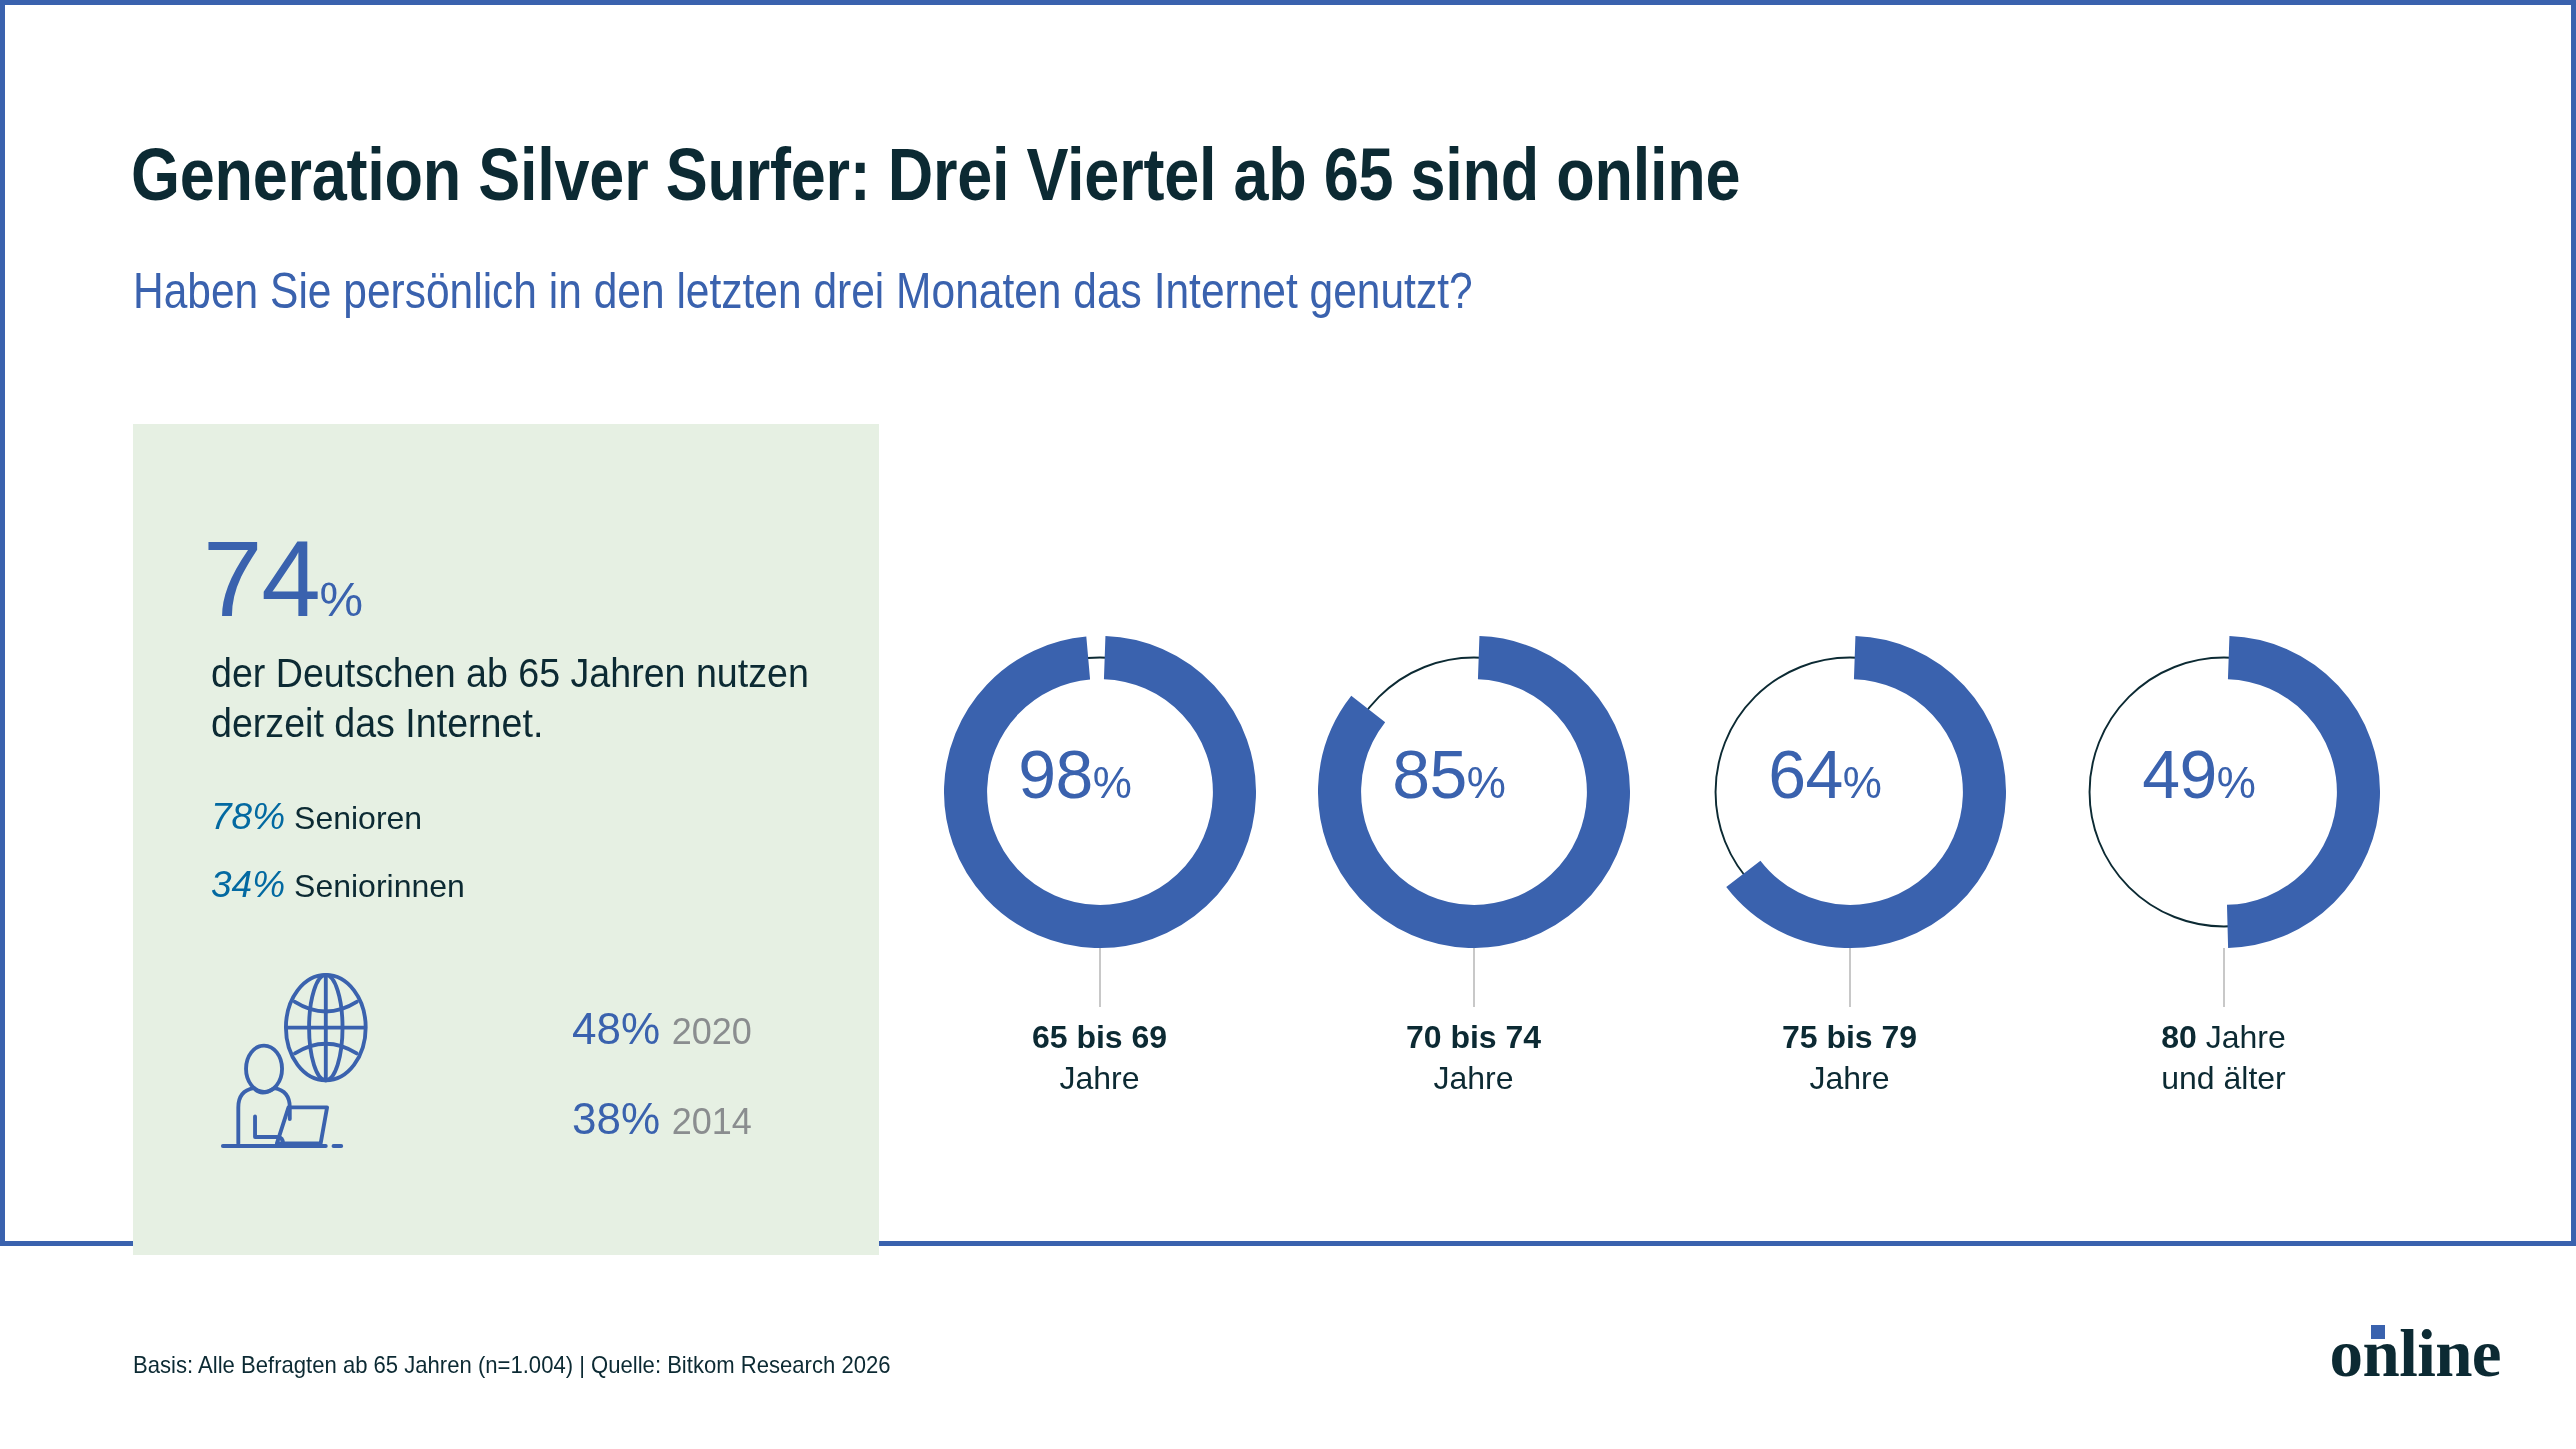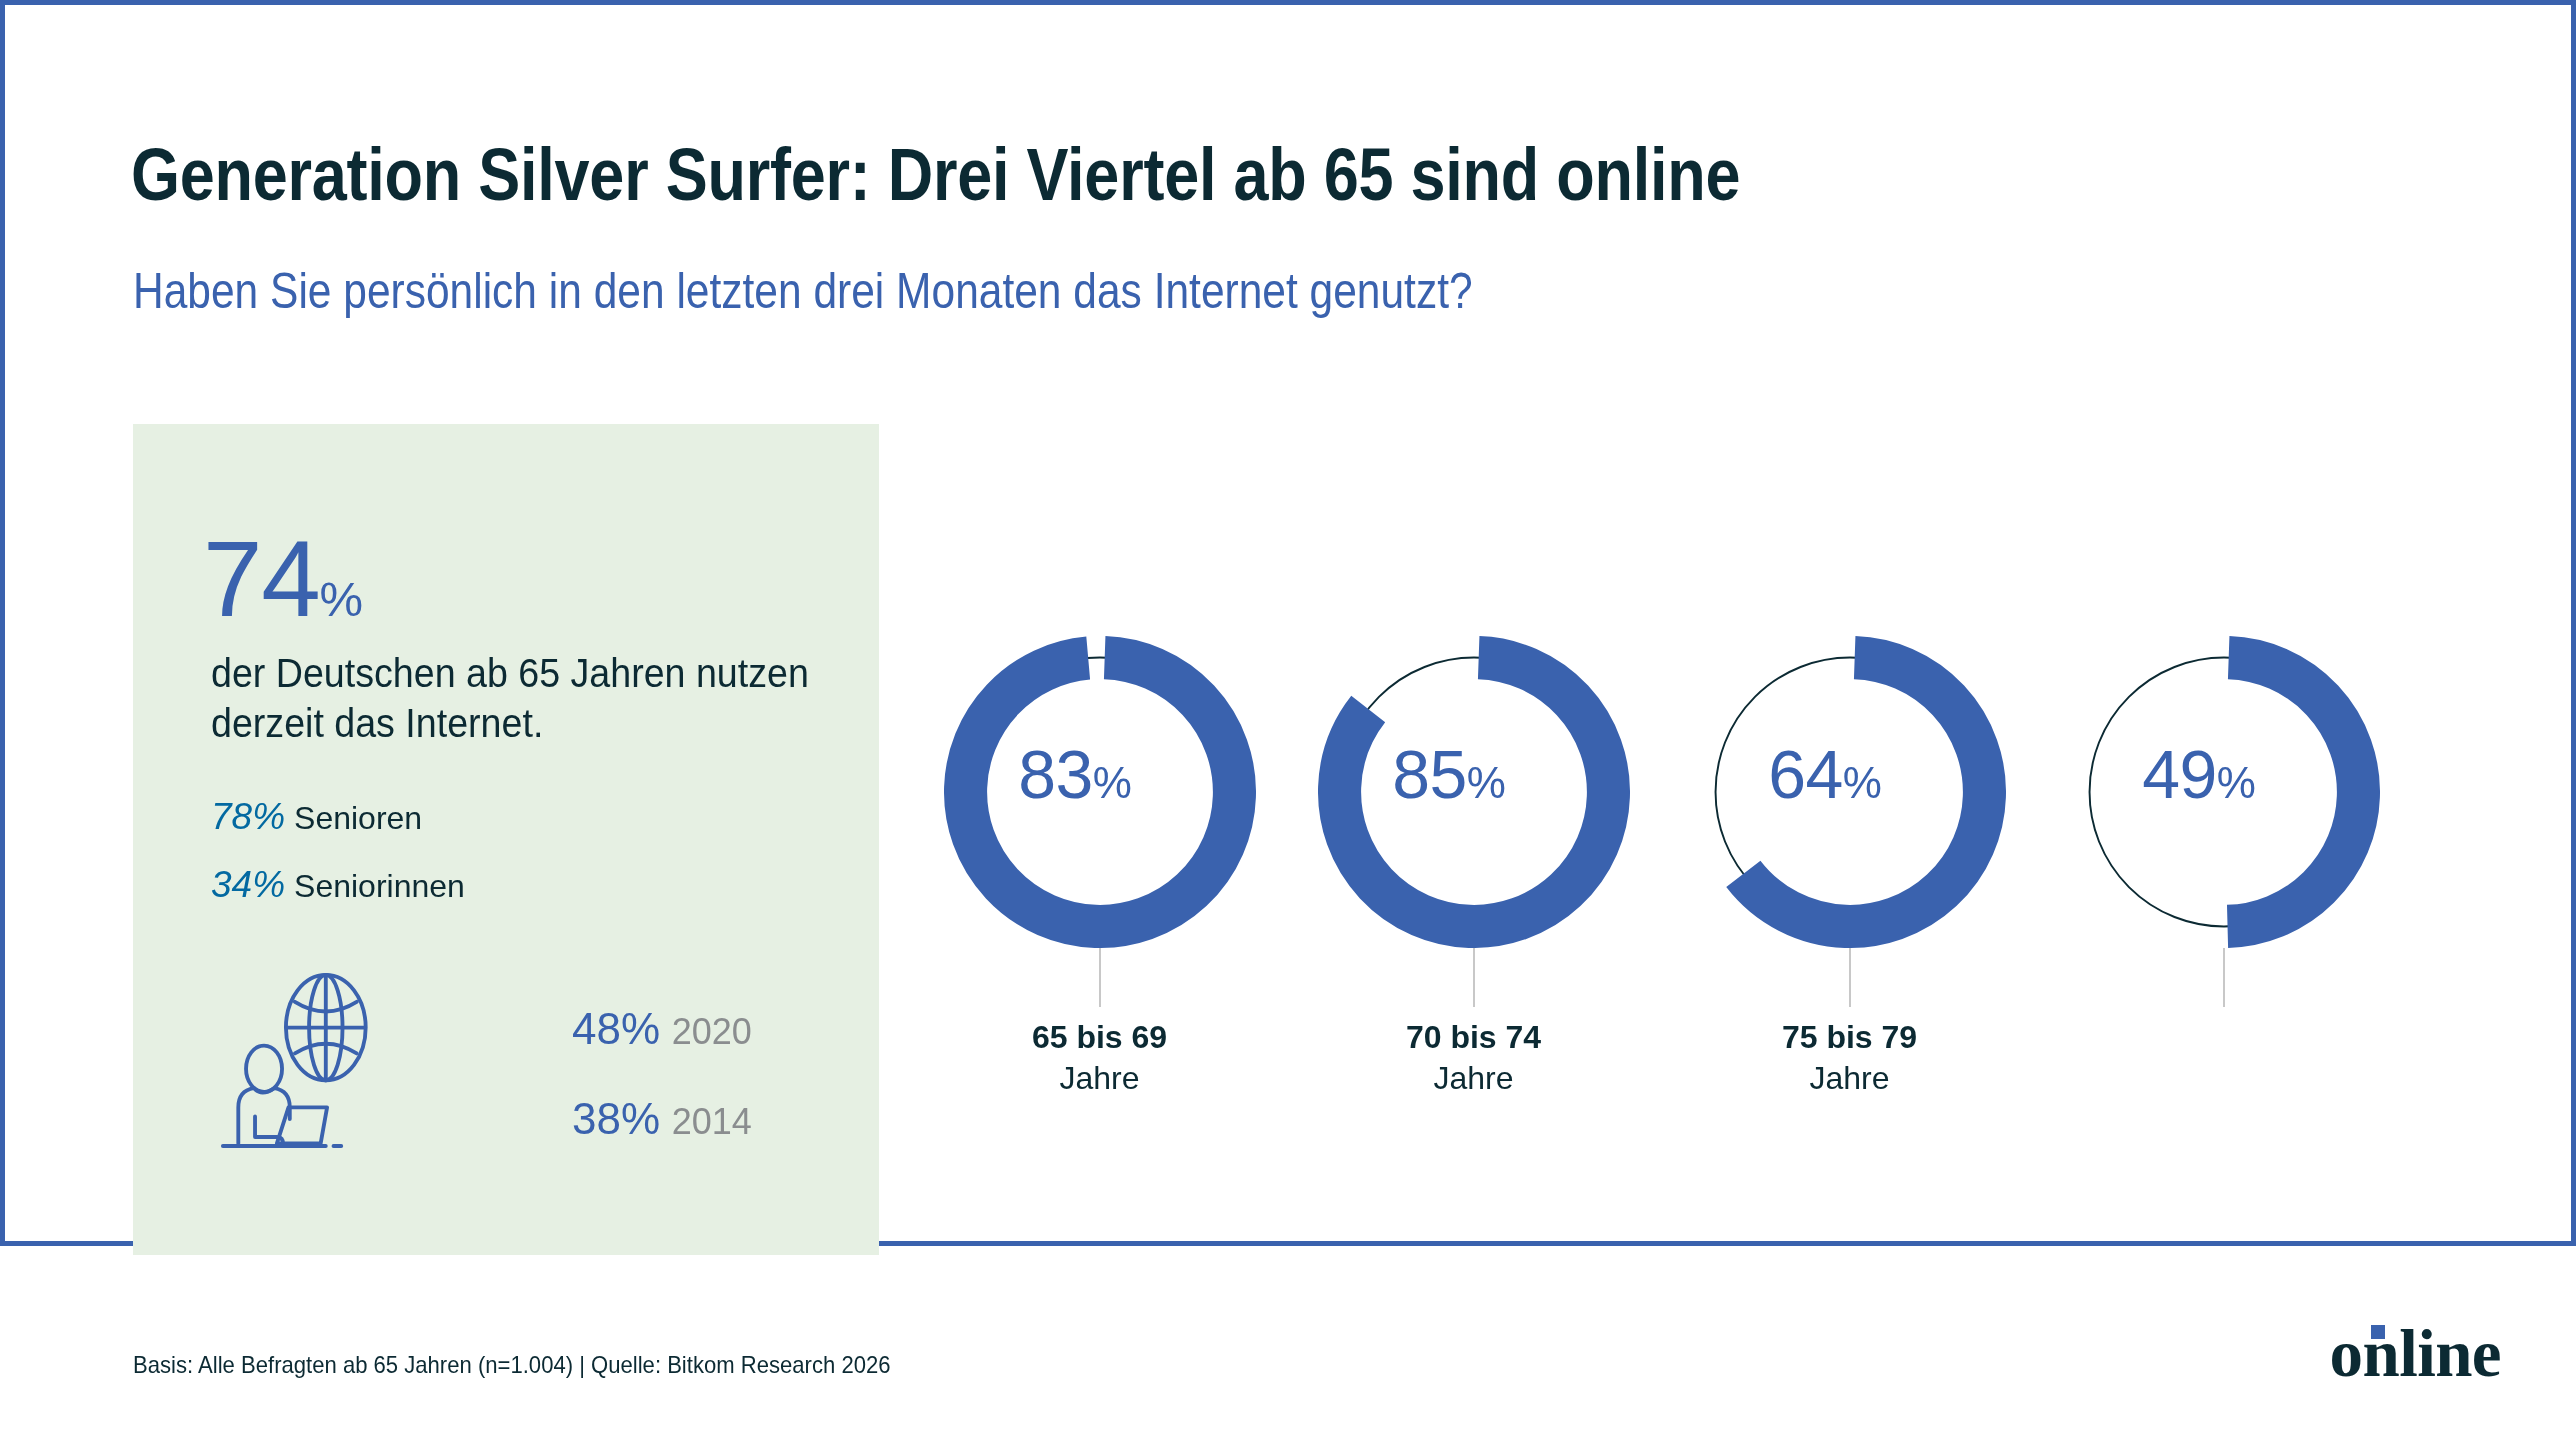--- a/index.html
+++ b/index.html
@@ -291,21 +291,21 @@
   <div id="donuts">
 
     <div class="donut-cell" style="left:0px;">
       <div class="donut-wrap">
         <svg viewBox="0 0 485 485" width="312" height="312">
           <circle cx="242.5" cy="242.5" r="209" fill="none" stroke="#0C2A33" stroke-width="3"></circle>
           <circle class="donut-arc" cx="242.5" cy="242.5" r="209" fill="none" stroke="#3A62AE" stroke-width="67" transform="rotate(-88 242.5 242.5)" stroke-dasharray="1286.922014616523 26.263714584010586" stroke-dashoffset="0"></circle>
         </svg>
       </div>
       <div class="donut-value">
-        <span class="dv-num">83</span><span class="dv-pct">%</span>
+        <span class="dv-num">98</span><span class="dv-pct">%</span>
       </div>
       <div class="connector"></div>
       <div class="donut-label">
         <span class="lbl-top">65 bis 69</span><span class="lbl-top-light"></span>
         <span class="lbl-bot">Jahre</span>
       </div>
     </div>
 
     <div class="donut-cell" style="left:374px;">
       <div class="donut-wrap">
@@ -345,20 +345,24 @@
       <div class="donut-wrap">
         <svg viewBox="0 0 485 485" width="312" height="312">
           <circle cx="242.5" cy="242.5" r="209" fill="none" stroke="#0C2A33" stroke-width="3"></circle>
           <circle class="donut-arc" cx="242.5" cy="242.5" r="209" fill="none" stroke="#3A62AE" stroke-width="67" transform="rotate(-88 242.5 242.5)" stroke-dasharray="643.4610073082615 669.7247218922721" stroke-dashoffset="0"></circle>
         </svg>
       </div>
       <div class="donut-value">
         <span class="dv-num">49</span><span class="dv-pct">%</span>
       </div>
       <div class="connector"></div>
+      <div class="donut-label">
+        <span class="lbl-top">80</span><span class="lbl-top-light"> Jahre</span>
+        <span class="lbl-bot">und älter</span>
+      </div>
     </div>
 
   </div>
 
   <div id="footer-note">Basis: Alle Befragten ab 65 Jahren (n=1.004) | Quelle: Bitkom Research 2026</div>
   <div id="logo">
     <span>online</span>
     <span class="logo-dot"></span>
   </div>
 

